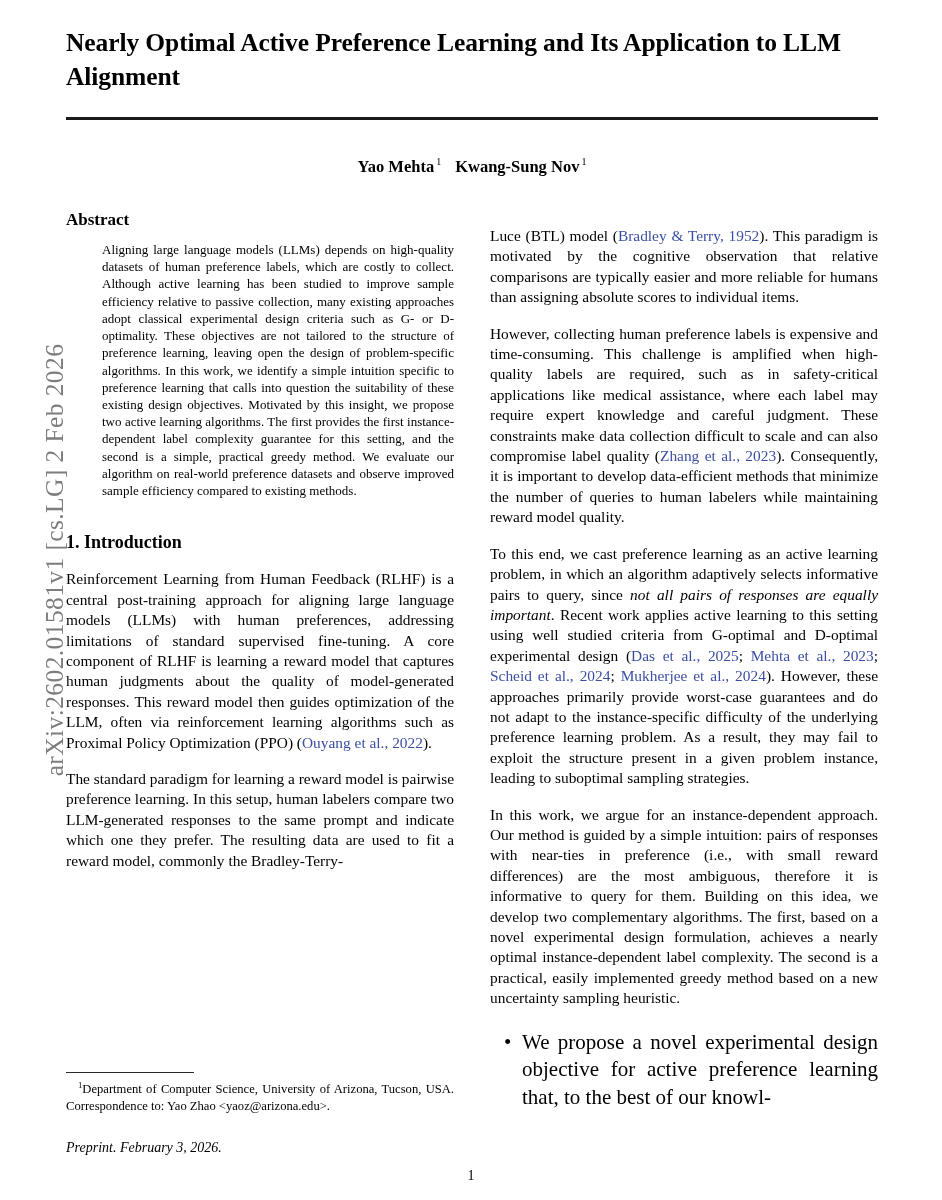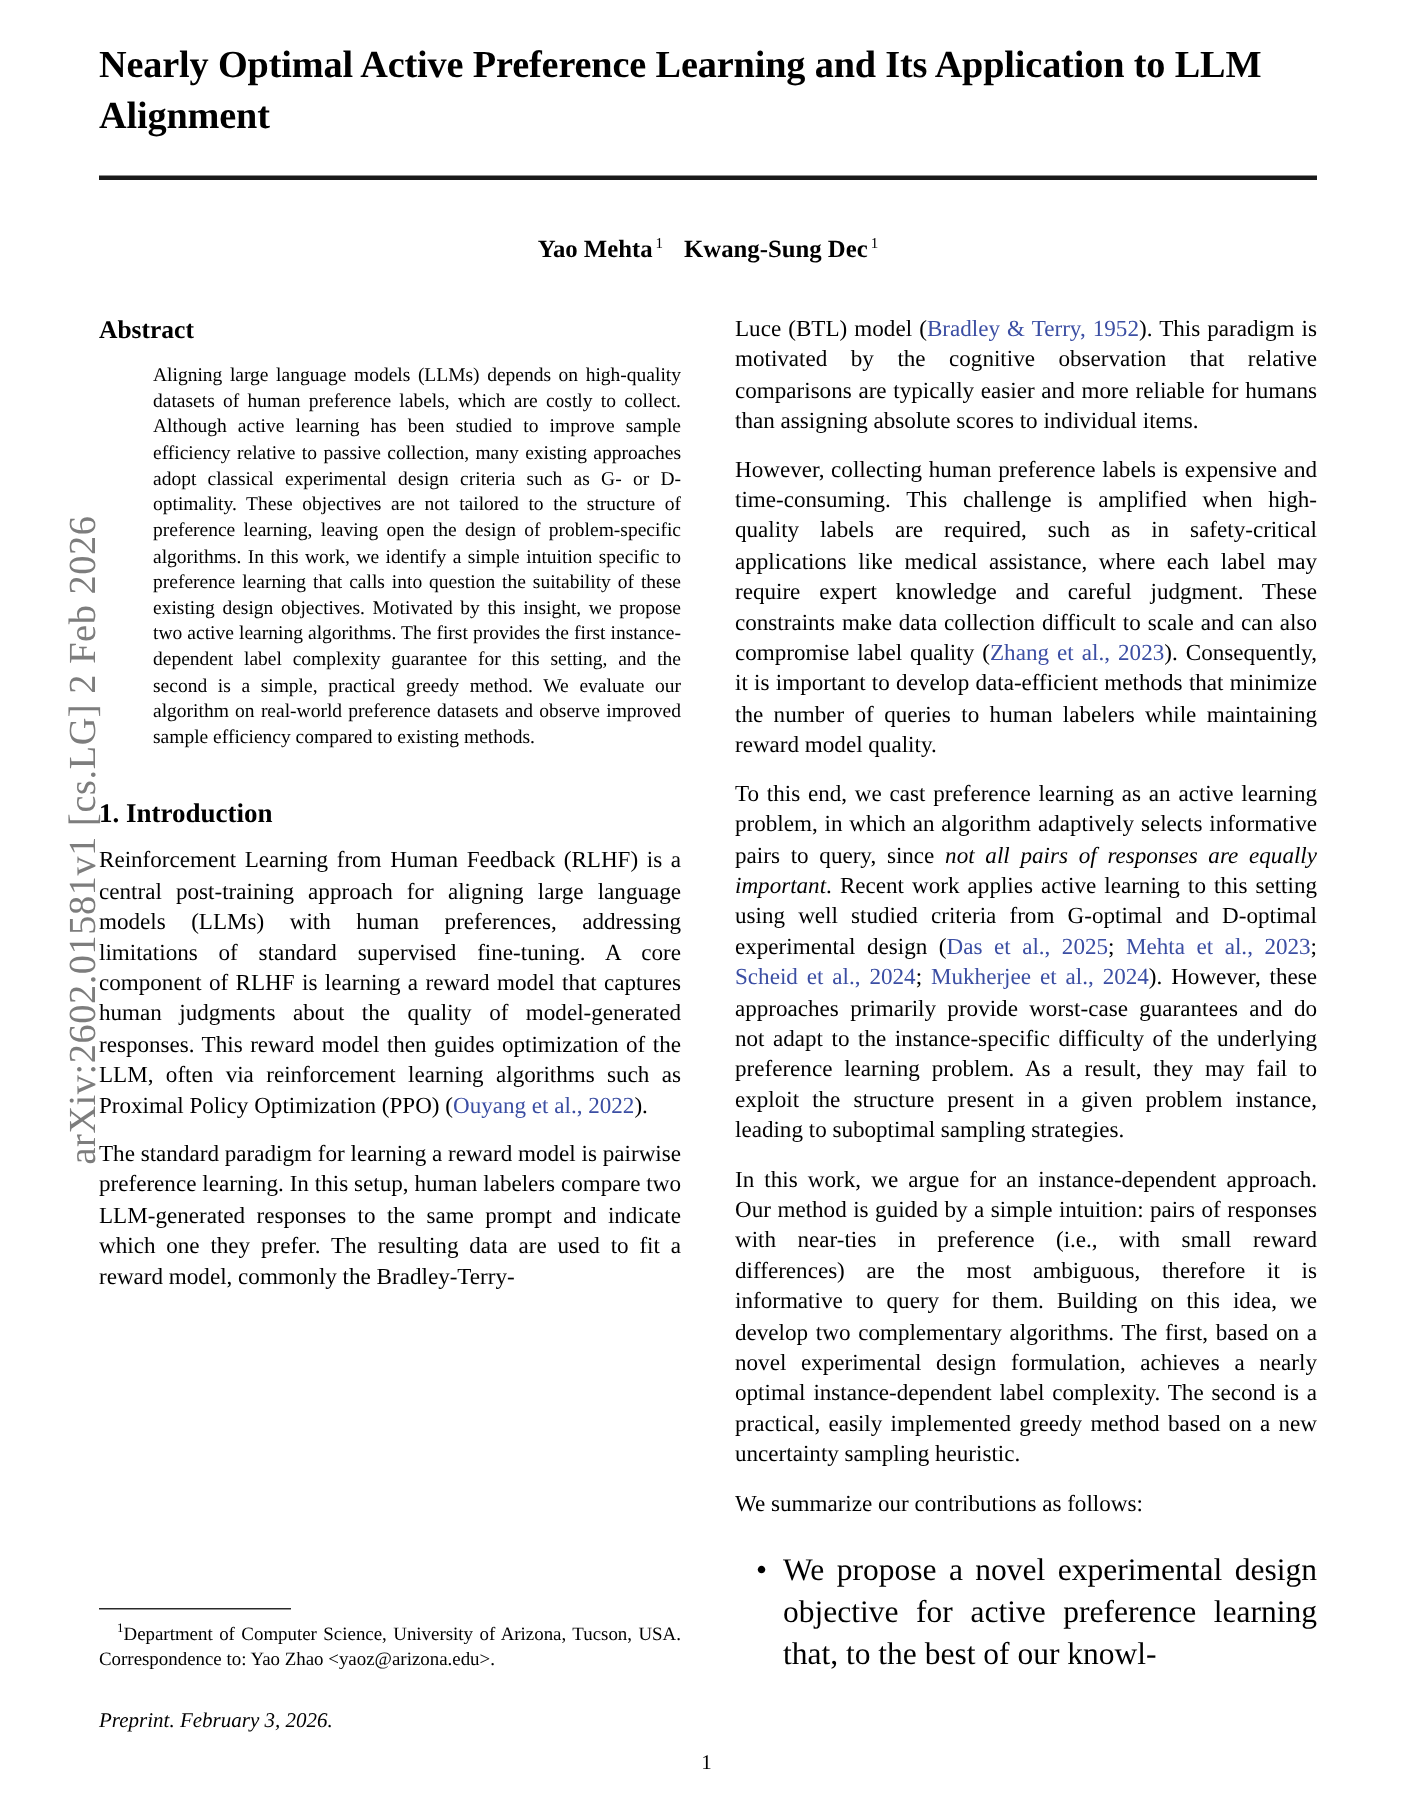--- a/index.html
+++ b/index.html
@@ -109,21 +109,21 @@
   .section-head {
     font-size: 18px;
     font-weight: bold;
     margin: 33px 0 11px 0;
   }
   p.body-text {
     font-size: 15.4px;
     line-height: 1.325;
     text-align: justify;
     text-justify: inter-word;
-    margin: 0 0 12px 0;
+    margin: 16px 0 12px 0;
     hyphens: none;
   }
   .cite { color: #3b4ea3; }
   .it { font-style: italic; }
 
   ul.contrib {
     margin: 20px 0 0 0;
     padding-left: 30px;
     list-style: none;
   }
@@ -189,21 +189,21 @@
 
   <div class="arxiv-stamp">arXiv:2602.01581v1  [cs.LG]  2 Feb 2026</div>
 
   <div class="title-block">
     <h1 class="paper-title">Nearly Optimal Active Preference Learning and Its Application to LLM Alignment</h1>
   </div>
 
   <div class="rule-thick"></div>
 
   <div class="authors">
-    <span><span>Yao Mehta</span><sup>1</sup></span><span class="author-gap"></span><span><span>Kwang-Sung Dec</span><sup>1</sup></span>
+    <span><span>Yao Mehta</span><sup>1</sup></span><span class="author-gap"></span><span><span>Kwang-Sung Nov</span><sup>1</sup></span>
   </div>
 
   <div class="columns">
 
     <div class="col col-left">
 
       <div class="abstract-head">Abstract</div>
       <p class="abstract-body">Aligning large language models (LLMs) depends on high-quality datasets of human preference labels, which are costly to collect. Although active learning has been studied to improve sample efficiency relative to passive collection, many existing approaches adopt classical experimental design criteria such as G- or D-optimality. These objectives are not tailored to the structure of preference learning, leaving open the design of problem-specific algorithms. In this work, we identify a simple intuition specific to preference learning that calls into question the suitability of these existing design objectives. Motivated by this insight, we propose two active learning algorithms. The first provides the first instance-dependent label complexity guarantee for this setting, and the second is a simple, practical greedy method. We evaluate our algorithm on real-world preference datasets and observe improved sample efficiency compared to existing methods.</p>
 
       <div class="section-head">1. Introduction</div>
@@ -216,21 +216,20 @@
     <div class="col col-right">
 
       <p class="body-text"><span>Luce (BTL) model (</span><span class="cite">Bradley &amp; Terry, 1952</span><span>). This paradigm is motivated by the cognitive observation that relative comparisons are typically easier and more reliable for humans than assigning absolute scores to individual items.</span></p>
 
       <p class="body-text"><span>However, collecting human preference labels is expensive and time-consuming. This challenge is amplified when high-quality labels are required, such as in safety-critical applications like medical assistance, where each label may require expert knowledge and careful judgment. These constraints make data collection difficult to scale and can also compromise label quality (</span><span class="cite">Zhang et al., 2023</span><span>). Consequently, it is important to develop data-efficient methods that minimize the number of queries to human labelers while maintaining reward model quality.</span></p>
 
       <p class="body-text"><span>To this end, we cast preference learning as an active learning problem, in which an algorithm adaptively selects informative pairs to query, since </span><span class="it">not all pairs of responses are equally important</span><span>. Recent work applies active learning to this setting using well studied criteria from G-optimal and D-optimal experimental design (</span><span class="cite">Das et al., 2025</span><span>; </span><span class="cite">Mehta et al., 2023</span><span>; </span><span class="cite">Scheid et al., 2024</span><span>; </span><span class="cite">Mukherjee et al., 2024</span><span>). However, these approaches primarily provide worst-case guarantees and do not adapt to the instance-specific difficulty of the underlying preference learning problem. As a result, they may fail to exploit the structure present in a given problem instance, leading to suboptimal sampling strategies.</span></p>
 
       <p class="body-text">In this work, we argue for an instance-dependent approach. Our method is guided by a simple intuition: pairs of responses with near-ties in preference (i.e., with small reward differences) are the most ambiguous, therefore it is informative to query for them. Building on this idea, we develop two complementary algorithms. The first, based on a novel experimental design formulation, achieves a nearly optimal instance-dependent label complexity. The second is a practical, easily implemented greedy method based on a new uncertainty sampling heuristic.</p>
 
-      <p class="body-text">We summarize our contributions as follows:</p>
 
       <ul class="contrib">
         <li>We propose a novel experimental design objective for active preference learning that, to the best of our knowl-</li>
       </ul>
     </div>
   </div>
 
   <div class="footnote-area">
     <div class="footnote-rule"></div>
     <p class="footnote-text"><sup>1</sup><span>Department of Computer Science, University of Arizona, Tucson, USA. Correspondence to: Yao Zhao &lt;yaoz@arizona.edu&gt;.</span></p>

